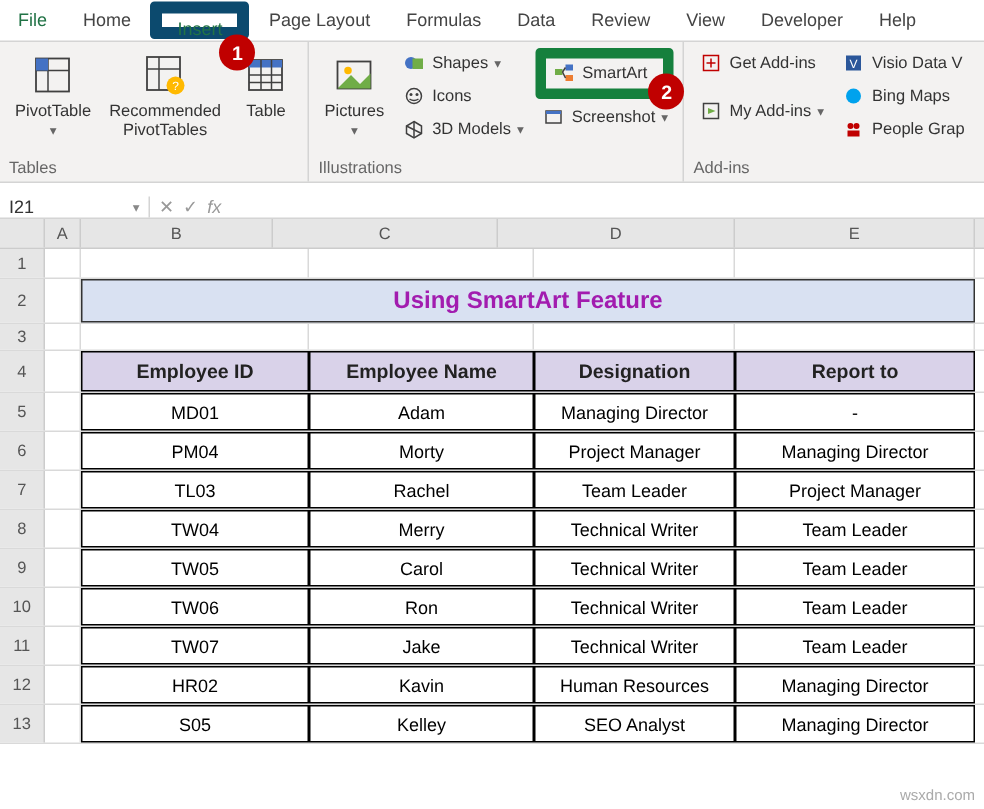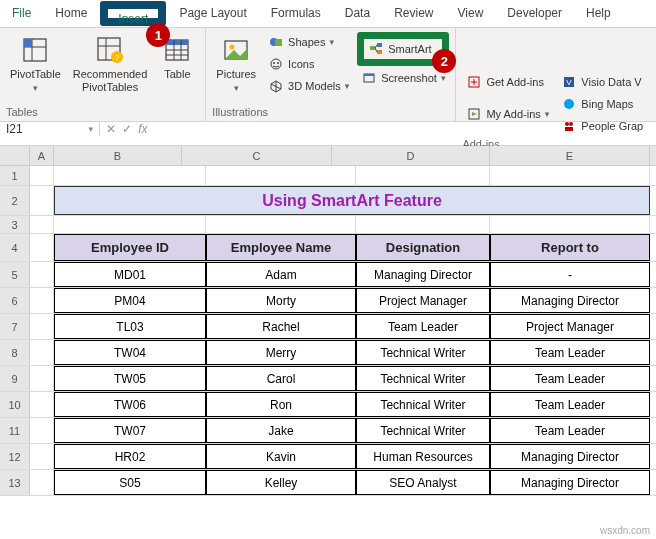--- a/index.html
+++ b/index.html
@@ -20,21 +20,21 @@
 .rbtn-lg { display: flex; flex-direction: column; align-items: center; justify-content: flex-start; padding: 2px 4px; min-width: 44px; text-align: center; font-size: 11px; color: #333; line-height: 1.2; cursor: pointer; }
 .rbtn-lg .ico { width: 32px; height: 32px; display: flex; align-items: center; justify-content: center; margin-bottom: 2px; }
 .rbtn-sm-col { display: flex; flex-direction: column; gap: 2px; }
 .rbtn-sm { display: flex; align-items: center; gap: 4px; padding: 2px 4px; font-size: 11px; color: #333; cursor: pointer; white-space: nowrap; }
 .rbtn-sm .ico { width: 16px; height: 16px; display: flex; align-items: center; justify-content: center; }
 .rbtn-sm.smartart { border: 7px solid #15803d; border-radius: 3px; position: relative; }
 .marker2 { position: absolute; right: -14px; top: 10px; width: 24px; height: 24px; border-radius: 50%; background: #c00000; color: #fff; font-weight: bold; display: flex; align-items: center; justify-content: center; font-size: 13px; }
 .chev::after { content: ' ▾'; font-size: 9px; color: #666; }
 
 
-.fxbar { display: flex; align-items: flex-start; height: 24px; border-bottom: 1px solid #d4d4d4; background: #fff; }
+.fxbar { display: flex; align-items: flex-end; height: 24px; border-bottom: 1px solid #d4d4d4; background: #fff; }
 .namebox { width: 100px; border-right: 1px solid #d4d4d4; padding: 0 6px; font-size: 12px; color: #333; display: flex; align-items: center; justify-content: space-between; }
 .namebox::after { content: '▾'; font-size: 9px; color: #888; }
 .fxicons { display: flex; gap: 6px; padding: 0 6px; color: #999; }
 .fxinput { flex: 1; padding: 0 6px; }
 
 
 .sheet { position: relative; }
 .colheads { display: flex; height: 20px; background: #e6e6e6; border-bottom: 1px solid #ccc; }
 .ch-corner { width: 30px; border-right: 1px solid #ccc; background: #e6e6e6; }
 .ch { border-right: 1px solid #ccc; text-align: center; font-size: 11px; color: #555; line-height: 20px; }
@@ -195,21 +195,21 @@
                 <rect x="2" y="3" width="10" height="2" fill="#4472C4"></rect>
               </svg>
             </span>
           <span>Screenshot</span>
         </div>
       </div>
     </div>
     <div class="ribbon-group-label">Illustrations</div>
   </div>
 
-  <div class="ribbon-group" style="flex:1; border-right:none;margin-top:40px;">
+  <div class="ribbon-group" style="flex:1; border-right:none;">
     <div class="ribbon-group-content">
       <div class="rbtn-sm-col">
         <div class="rbtn-sm">
           <span class="ico">
               <svg width="14" height="14">
                 <rect x="2" y="2" width="10" height="10" fill="none" stroke="#c00000"></rect>
                 <line x1="7" y1="4" x2="7" y2="10" stroke="#c00000"></line>
                 <line x1="4" y1="7" x2="10" y2="7" stroke="#c00000"></line>
               </svg>
             </span>

